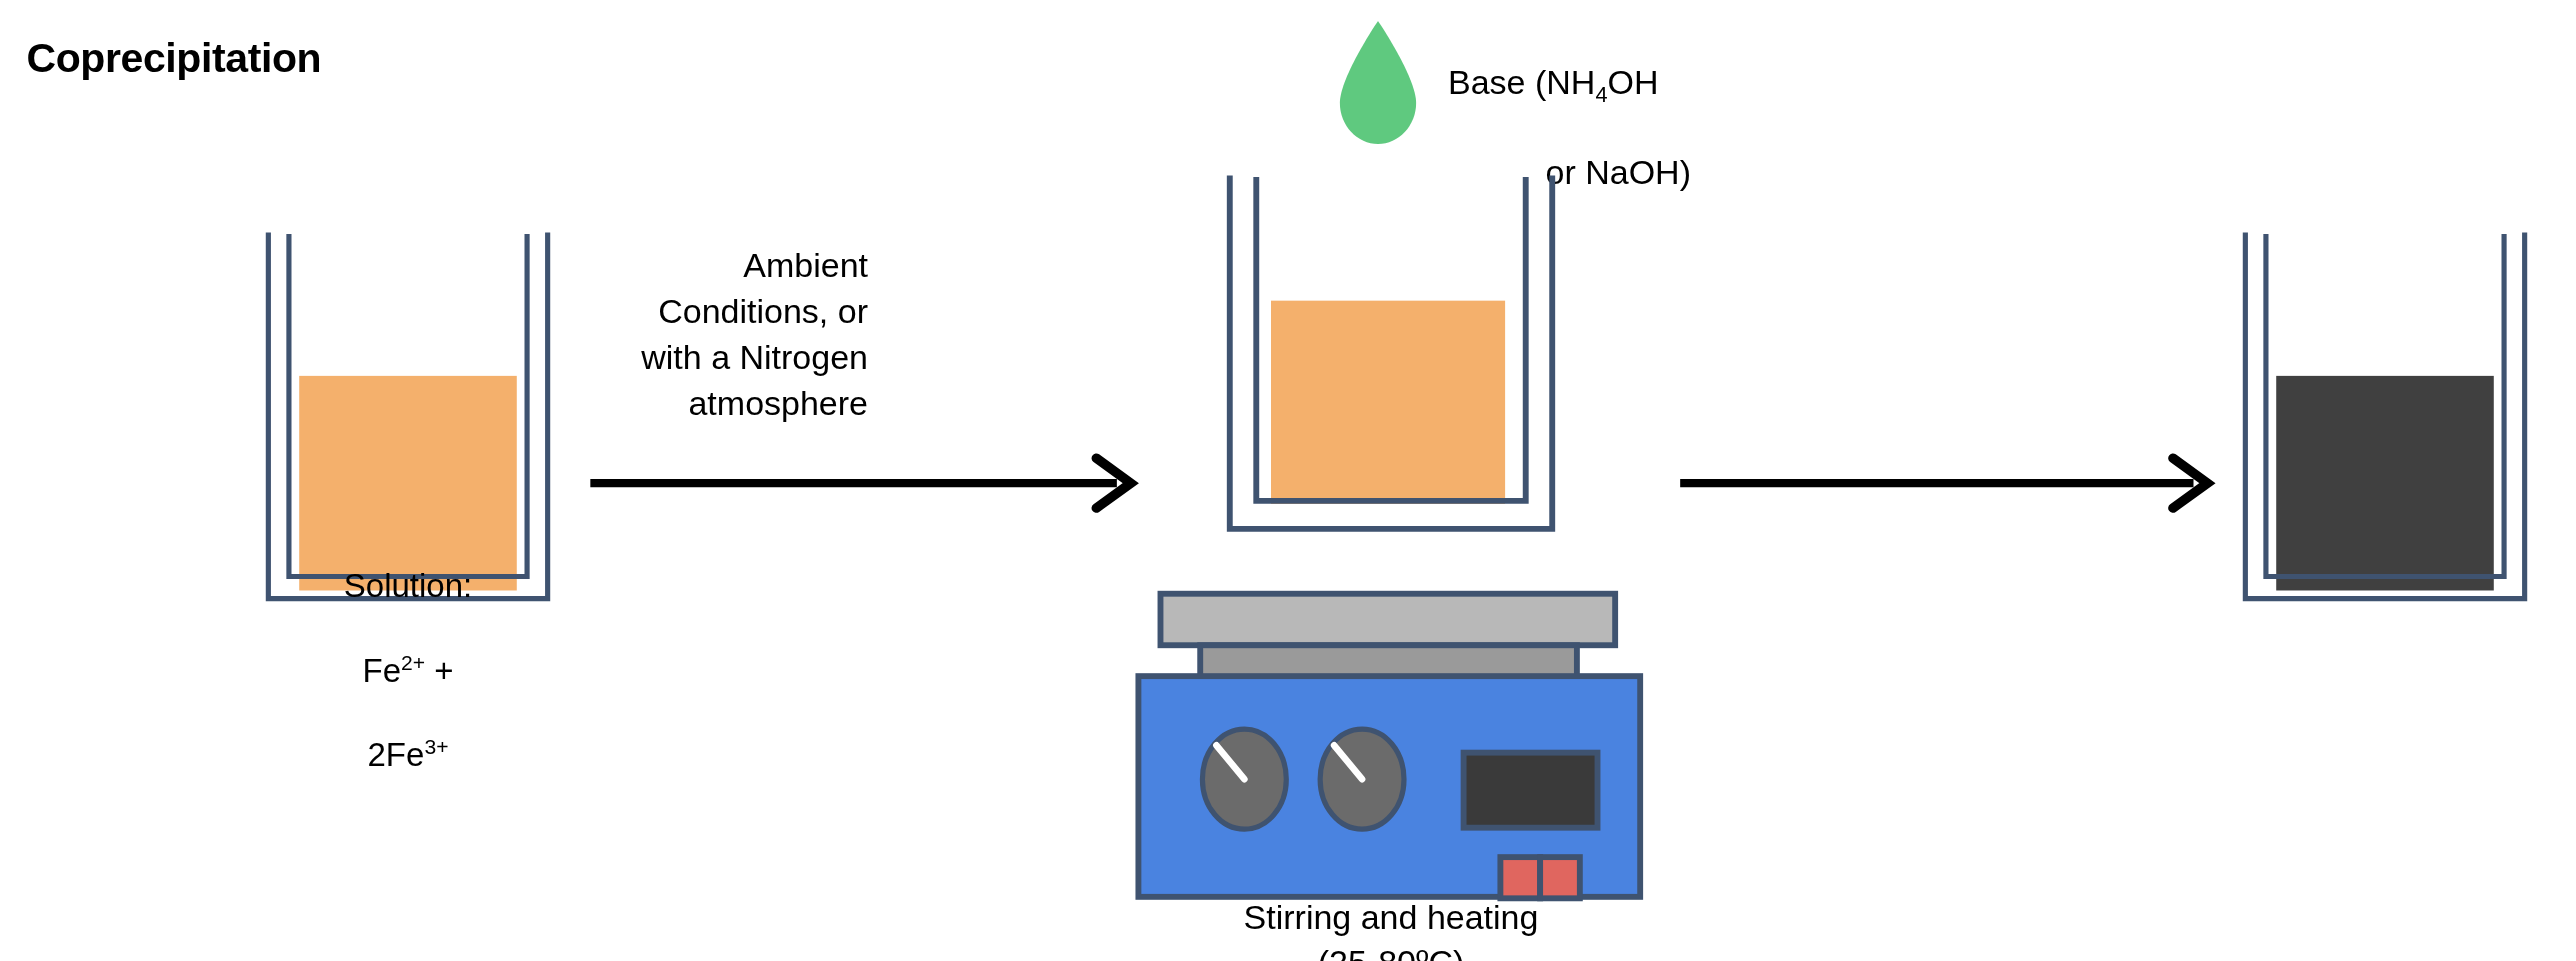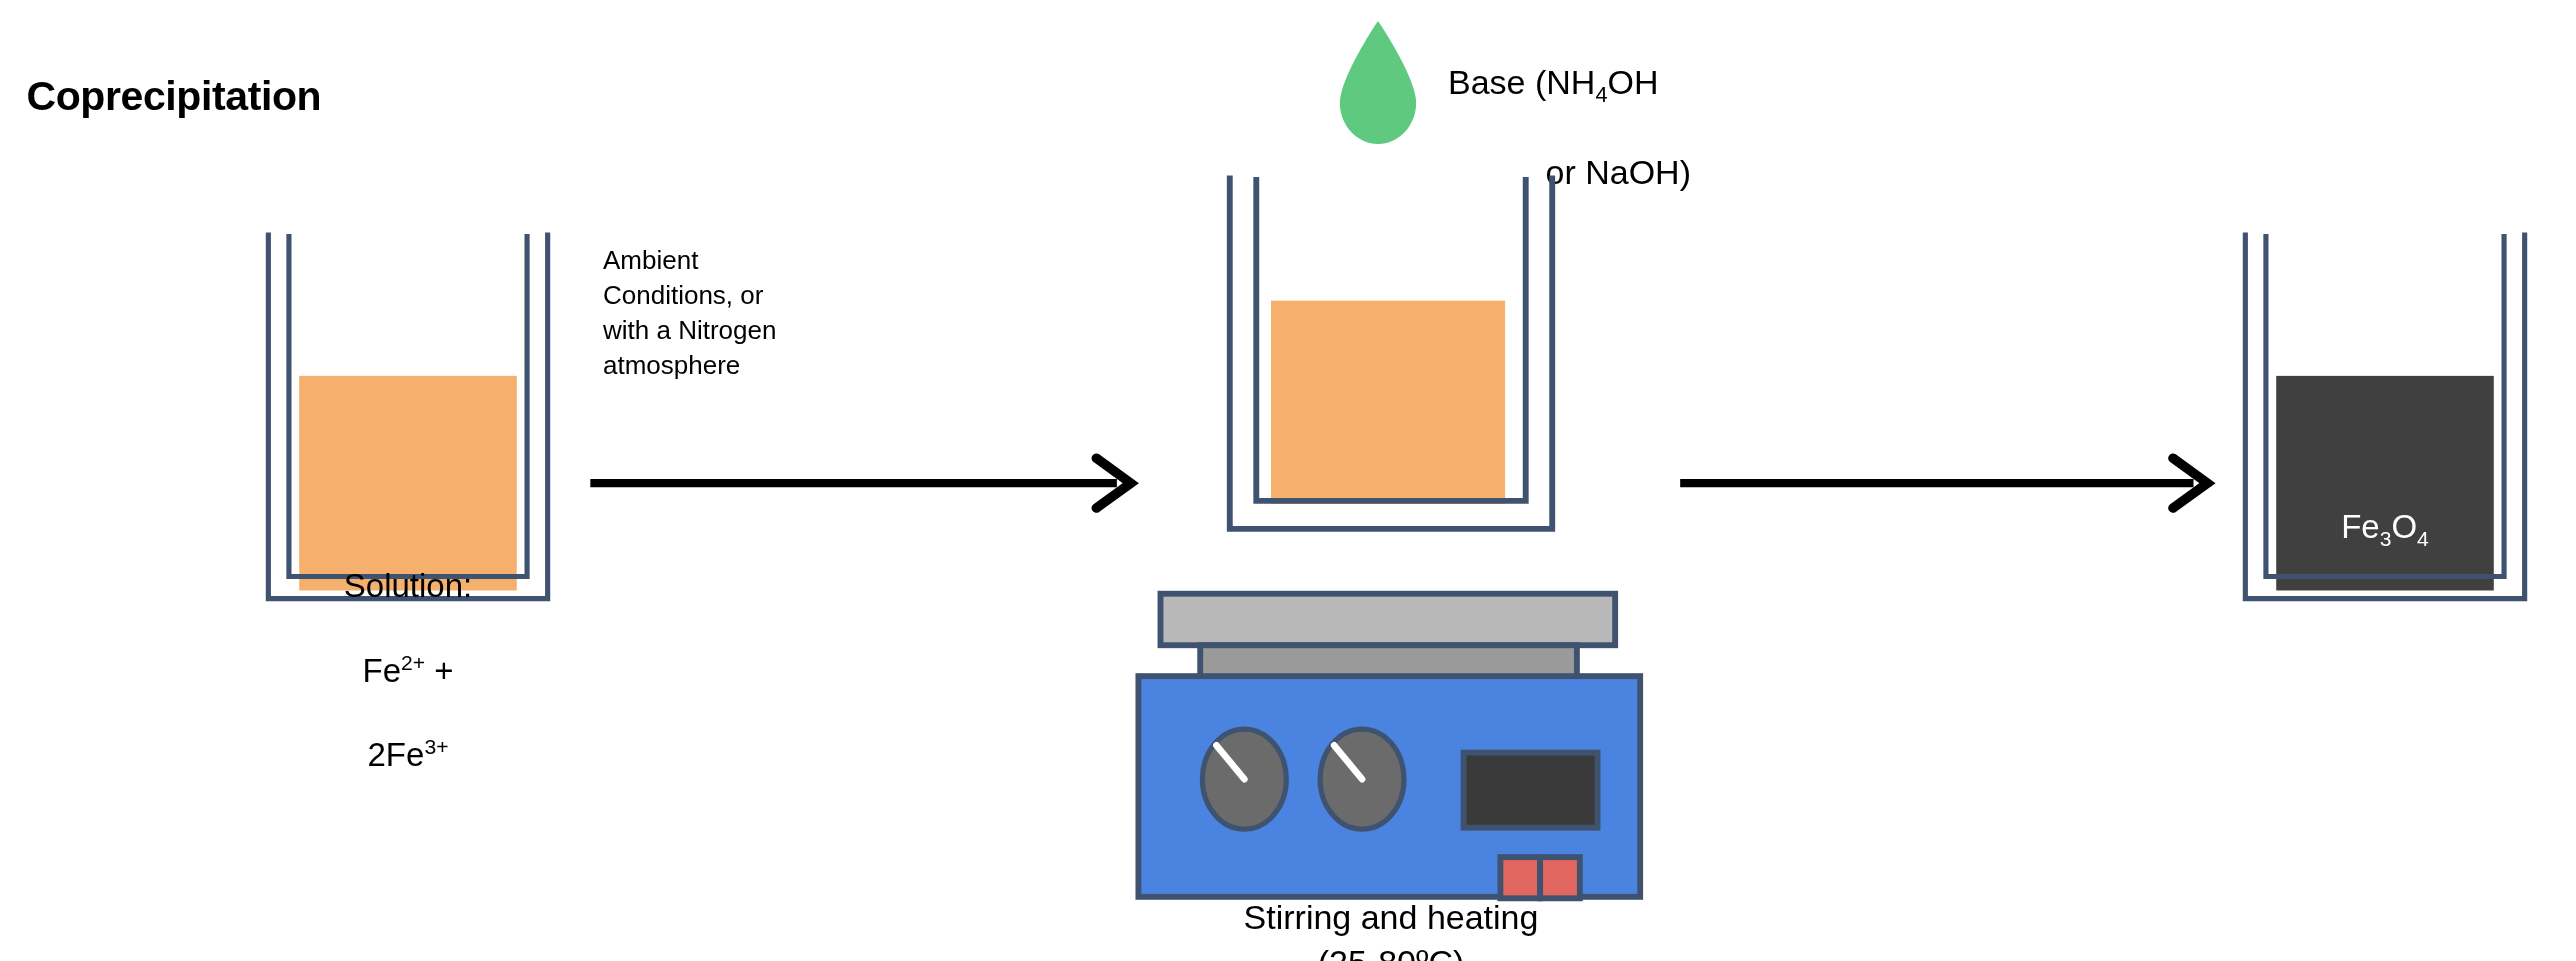--- a/index.html
+++ b/index.html
@@ -25,21 +25,20 @@
 
   
   .title {
     position: absolute;
     left: 26.5px;
     top: 35px;
     font-size: 41px;
     font-weight: bold;
     letter-spacing: -0.4px;
     white-space: nowrap;
-    margin-top: 38px;
   }
 
   
   .beaker {
     position: absolute;
   }
   .beaker svg { display: block; overflow: visible; }
 
   .beaker-label {
     position: absolute;
@@ -60,22 +59,22 @@
     vertical-align: sub;
     line-height: 0;
   }
 
   
   .arrow { position: absolute; }
   .arrow svg { display: block; overflow: visible; }
 
   .arrow-caption {
     position: absolute;
-    text-align: left;
-    font-size: 26px;
+    text-align: right;
+    font-size: 34px;
     line-height: 1.35;
     white-space: pre-line;
   }
 
   
   .droplet { position: absolute; }
   .droplet svg { display: block; }
 
   .droplet-caption {
     position: absolute;
@@ -182,19 +181,16 @@
       <polyline points="672,3 719,37 672,71" fill="none" stroke="#000000" stroke-width="13" stroke-linecap="round" stroke-linejoin="miter"></polyline>
     </svg>
   </div>
 
   <div class="beaker" style="left:2238px; top:225px; width:294px; height:412px;">
     <svg width="294" height="412" viewBox="0 0 400 560">
       <rect x="52" y="205" width="296" height="292" fill="#404040"></rect>
       <path d="M 38 12 L 38 478 L 362 478 L 362 12" fill="none" stroke="#3f5370" stroke-width="7"></path>
       <path d="M 10 10 L 10 508 L 390 508 L 390 10" fill="none" stroke="#3f5370" stroke-width="7"></path>
     </svg>
-    <div class="beaker-label label-dark" style="left:38px; top:239px; width:218px;">
-      <div><span>Fe</span><sub class="sb">3</sub><span>O</span><sub class="sb">4</sub></div>
-    </div>
   </div>
 
 </div>
 
 
 </body></html>

